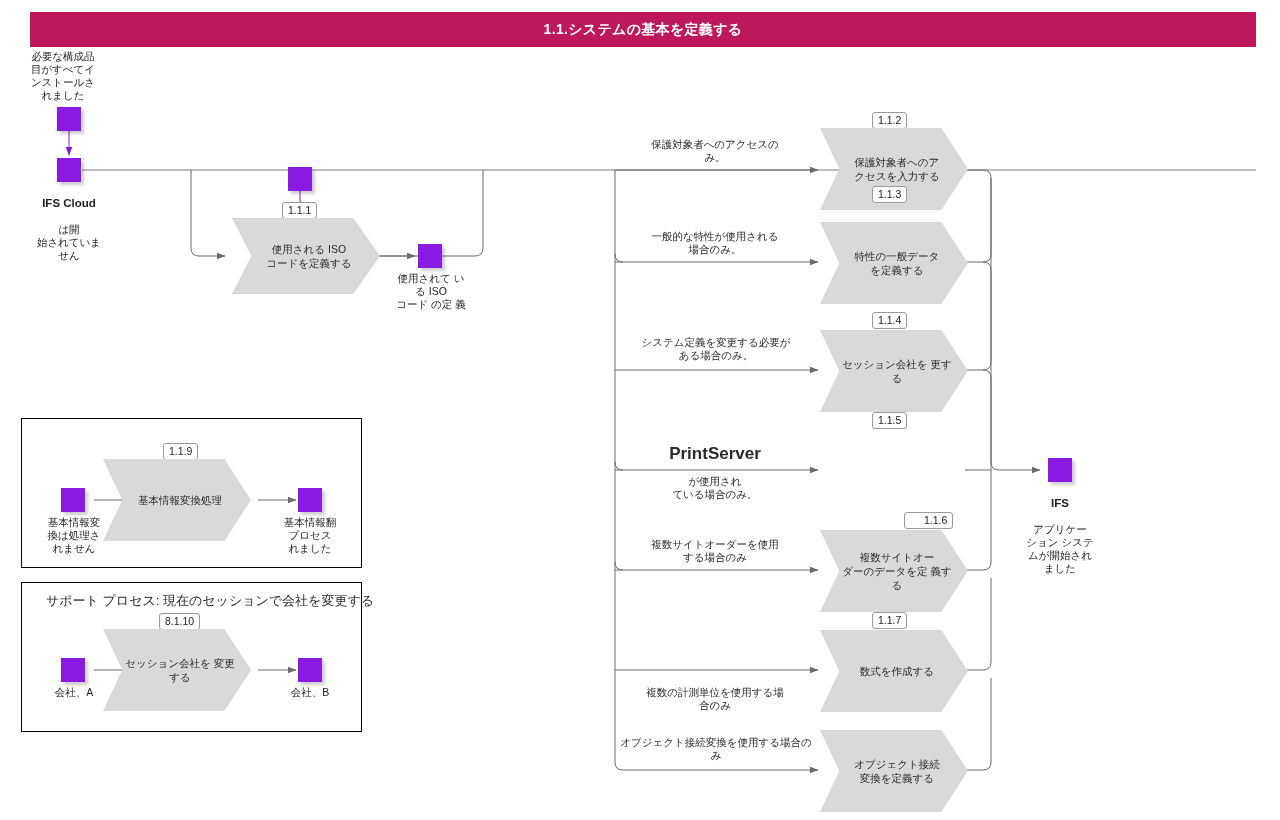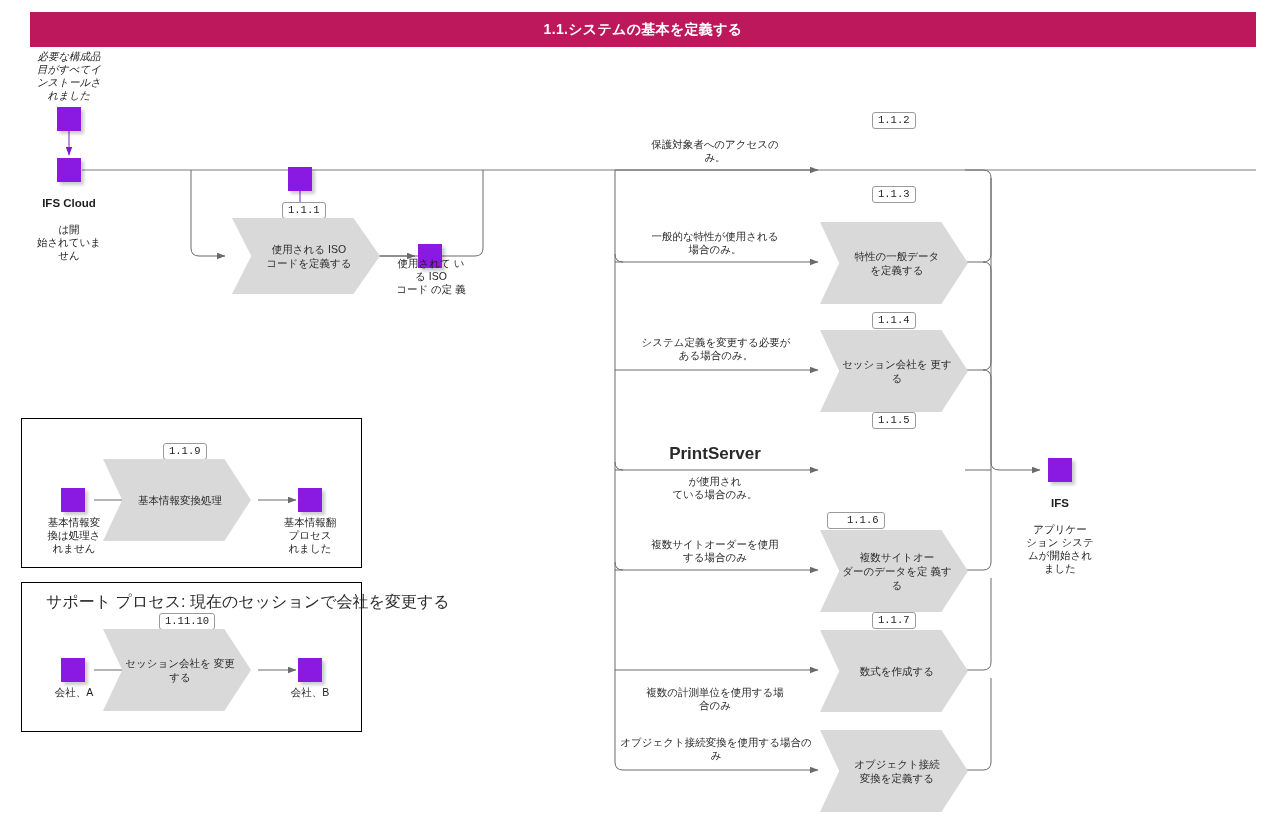--- a/index.html
+++ b/index.html
@@ -47,37 +47,37 @@
     transform:translateY(-50%);
     text-align:center;font-size:10.5px;line-height:14px;
     color:#2a2a2a;white-space:pre-line;
   }
 
   
   .badge{
     position:absolute;background:#ffffff;border:1px solid #9a9a9a;
     border-radius:3px;padding:1px 5px 2px 5px;
     font-size:10.5px;line-height:12px;color:#222;
-    font-family:Liberation Mono, monospace;
+    font-family:Liberation Sans, sans-serif;
     white-space:nowrap;
   }
 
   
   .cond{
     position:absolute;text-align:center;font-size:10.5px;line-height:13px;
     color:#2a2a2a;white-space:pre-line;
   }
   .cond b{font-size:17px;font-weight:bold;}
 
   
   .frame{
     position:absolute;border:1.5px solid #000000;background:transparent;
   }
   .frame-title{
-    position:absolute;font-size:16px;color:#2a2a2a;white-space:nowrap;
+    position:absolute;font-size:13px;color:#2a2a2a;white-space:nowrap;
   }
 </style>
 </head>
 <body>
 
 <div id="canvas">
 
   <svg id="svg-layer" viewBox="0 0 1280 820" xmlns="http://www.w3.org/2000/svg">
     <defs>
       <marker id="arrGray" markerWidth="9" markerHeight="7" refX="8.5" refY="3.5" orient="auto" markerUnits="userSpaceOnUse">
@@ -142,21 +142,21 @@
       <path d="M94,670 L132,670" marker-end="url(#arrGray)"></path>
       <path d="M258,670 L296,670" marker-end="url(#arrGray)"></path>
     </g>
   </svg>
 
   <div class="title-bar">
     <span class="title-text">1.1.システムの基本を定義する</span>
   </div>
 
   <div class="node" style="left:57px;top:107px;"></div>
-  <div class="node-label" style="left:19px;top:50px;width:100px;font-style:italic;">必要な構成品
+  <div class="node-label" style="left:13px;top:50px;width:100px;">必要な構成品
 目がすべてイ
 ンストールさ
 れました</div>
 
   <div class="node" style="left:57px;top:158px;"></div>
   <div class="node-label" style="left:19px;top:184px;width:100px;">
     <b>IFS Cloud</b><br>
     <span>は開
 始されていま
 せん</span>
@@ -174,25 +174,30 @@
   <div class="node" style="left:288px;top:167px;"></div>
   <div class="badge" style="left:282px;top:202px;">1.1.1</div>
 
   <div class="activity" style="left:232px;top:218px;width:148px;height:76px;">
     <div class="chev"></div>
     <div class="alabel">使用される ISO
 コードを定義する</div>
   </div>
 
   <div class="node" style="left:418px;top:244px;"></div>
-  <div class="node-label" style="left:383px;top:257px;width:96px;">使用されて い
+  <div class="node-label" style="left:383px;top:272px;width:96px;">使用されて い
 る ISO
 コード の定 義</div>
 
   <div class="badge" style="left:872px;top:112px;">1.1.2</div>
+  <div class="activity" style="left:820px;top:128px;width:148px;height:82px;">
+    <div class="chev"></div>
+    <div class="alabel">保護対象者へのア
+クセスを入力する</div>
+  </div>
   <div class="cond" style="left:620px;top:138px;width:190px;">保護対象者へのアクセスの
 み。</div>
 
   <div class="badge" style="left:872px;top:186px;">1.1.3</div>
   <div class="activity" style="left:820px;top:222px;width:148px;height:82px;">
     <div class="chev"></div>
     <div class="alabel">特性の一般データ
 を定義する</div>
   </div>
   <div class="cond" style="left:620px;top:230px;width:190px;">一般的な特性が使用される
@@ -206,21 +211,21 @@
   <div class="cond" style="left:616px;top:336px;width:200px;">システム定義を変更する必要が
 ある場合のみ。</div>
 
   <div class="badge" style="left:872px;top:412px;">1.1.5</div>
   <div class="cond" style="left:620px;top:434px;width:190px;">
     <b>PrintServer</b><br>
     <span>が使用され
 ている場合のみ。</span>
   </div>
 
-  <div class="badge" style="left:827px;top:512px;padding-left:19px;">1.1.6</div>
+  <div class="badge" style="left:904px;top:512px;padding-left:19px;">1.1.6</div>
   <div class="activity" style="left:820px;top:530px;width:148px;height:82px;">
     <div class="chev"></div>
     <div class="alabel">複数サイトオー
 ダーのデータを定 義する</div>
   </div>
   <div class="cond" style="left:620px;top:538px;width:190px;">複数サイトオーダーを使用
 する場合のみ</div>
 
   <div class="badge" style="left:872px;top:612px;">1.1.7</div>
   <div class="activity" style="left:820px;top:630px;width:148px;height:82px;">
@@ -255,21 +260,21 @@
 
   <div class="node" style="left:298px;top:488px;"></div>
   <div class="node-label" style="left:265px;top:516px;width:90px;">基本情報翻
 プロセス
 れました</div>
 
   <div class="frame" style="left:21px;top:582px;width:339px;height:148px;"></div>
 
   <div class="frame-title" style="left:46px;top:592px;">サポート プロセス: 現在のセッションで会社を変更する</div>
 
-  <div class="badge" style="left:159px;top:613px;">1.11.10</div>
+  <div class="badge" style="left:159px;top:613px;">8.1.10</div>
 
   <div class="activity" style="left:103px;top:629px;width:148px;height:82px;">
     <div class="chev"></div>
     <div class="alabel">セッション会社を 変更する</div>
   </div>
 
   <div class="node" style="left:61px;top:658px;"></div>
   <div class="node-label" style="left:29px;top:686px;width:90px;">会社、A</div>
 
   <div class="node" style="left:298px;top:658px;"></div>

